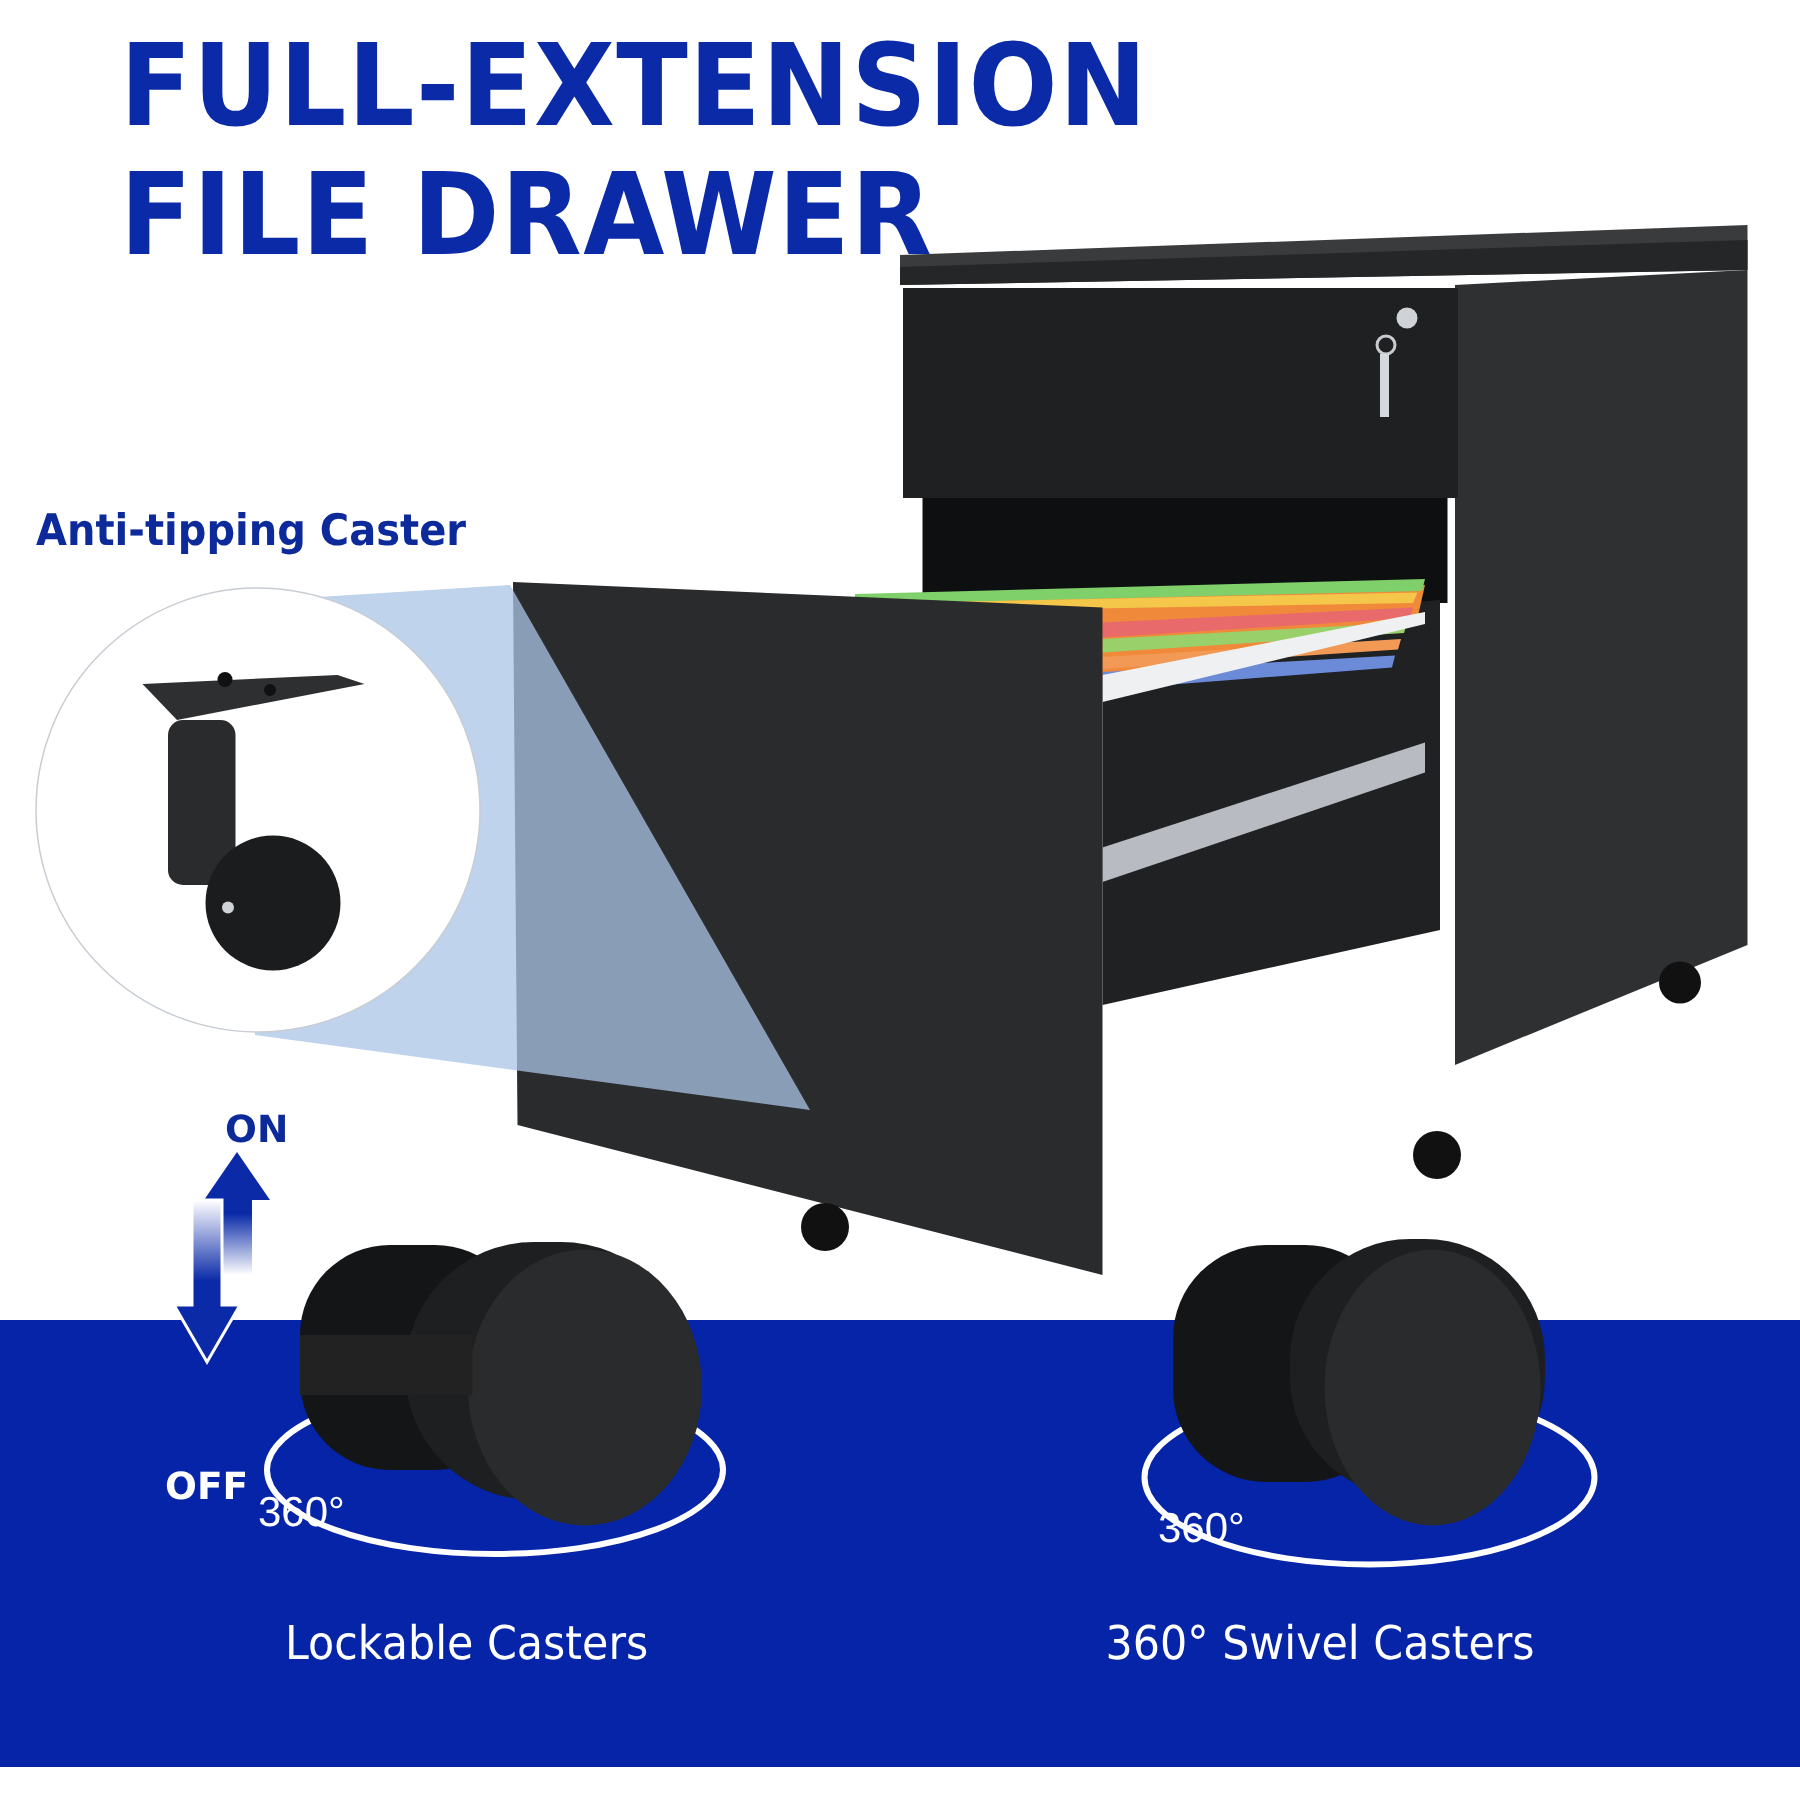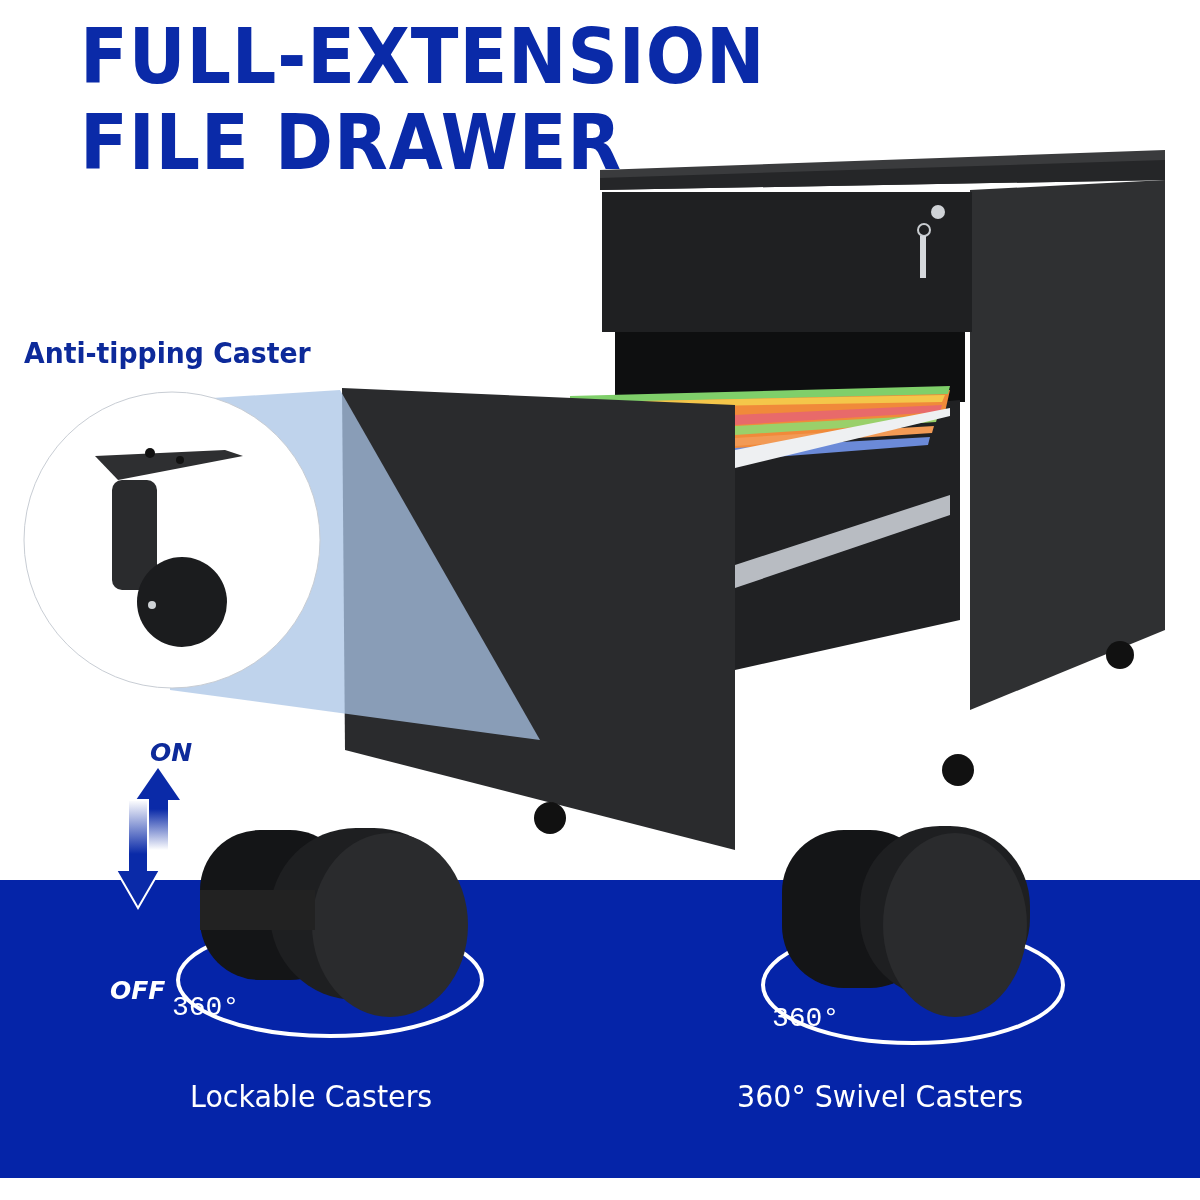--- a/index.html
+++ b/index.html
@@ -2,22 +2,22 @@
 <html><head>
 <meta charset="utf-8">
 <style>
   html,body{margin:0;padding:0;background:#fff;}
   body{width:1200px;height:1200px;position:relative;overflow:hidden;font-family:"Liberation Sans","DejaVu Sans",sans-serif;}
   .abs{position:absolute;}
   .title{left:80px;top:14px;color:#0a2aa8;font-weight:900;font-size:76px;line-height:86px;letter-spacing:1px;font-family:"DejaVu Sans","Liberation Sans",sans-serif;transform:scaleX(0.92);transform-origin:left top;}
   .subhead{left:24px;top:336px;color:#0d2a9a;font-weight:bold;font-size:29px;font-family:"DejaVu Sans",sans-serif;transform:scaleX(0.92);transform-origin:left top;}
   .band{left:0;top:880px;width:1200px;height:298px;background:#0524a8;}
   .band-label{color:#fff;font-size:31px;font-family:"DejaVu Sans",sans-serif;top:1078px;transform:scaleX(0.92);transform-origin:left top;}
-  .deg{color:#fff;font-size:28px;font-family:Liberation Mono, monospace;}
-  .onoff{color:#fff;font-weight:bold;font-size:25px;font-family:"DejaVu Sans",sans-serif;font-style:italic;}
+  .deg{color:#fff;font-size:28px;font-family:Liberation Sans, sans-serif;}
+  .onoff{color:#fff;font-weight:bold;font-size:25px;font-family:"DejaVu Sans",sans-serif;}
   .on{color:#0d2a9a;}
 </style>
 </head>
 <body>
 
 <div class="abs title">
   <div>FULL-EXTENSION</div>
   <div>FILE DRAWER</div>
 </div>
 

